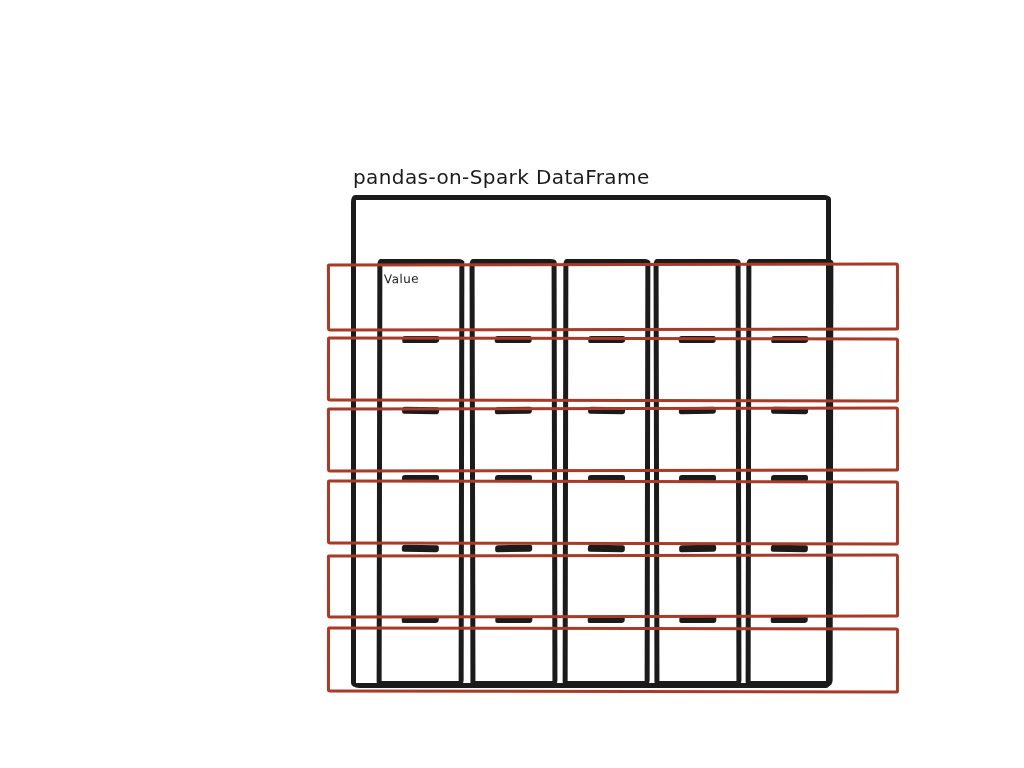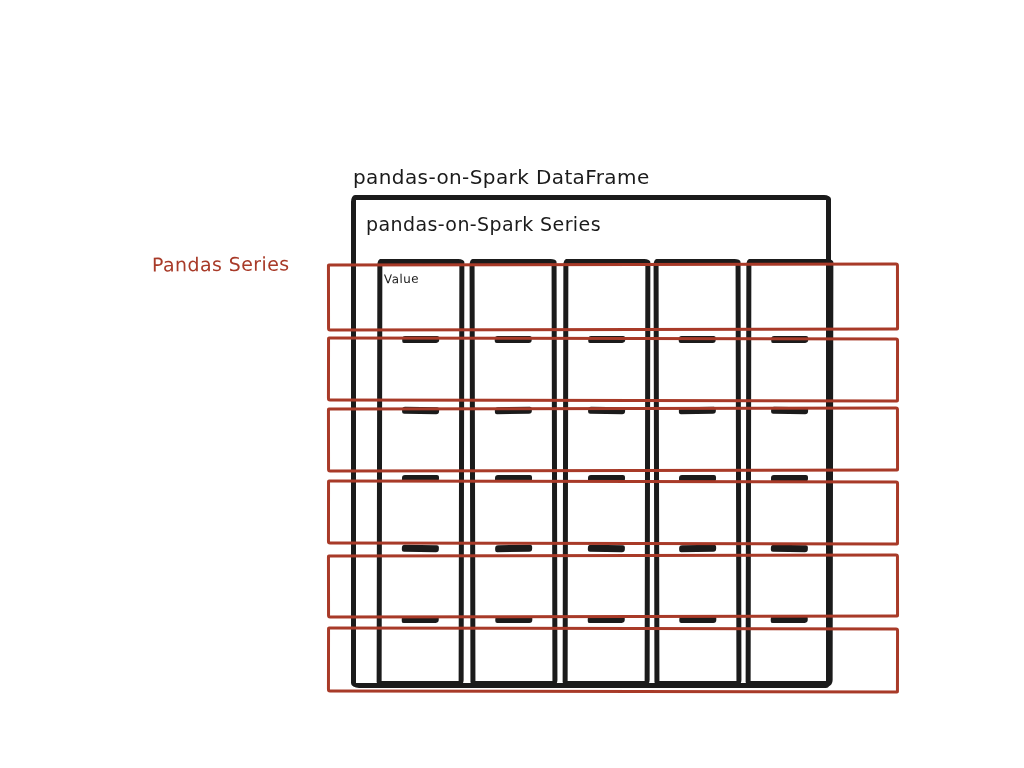--- a/index.html
+++ b/index.html
@@ -65,21 +65,20 @@
 </style>
 </head>
 <body>
 
 <div class="canvas">
 
   <div class="title hand">pandas-on-Spark DataFrame</div>
 
   <div class="outer-box"></div>
 
-  <div class="series-label hand">pandas-on-Spark Series</div>
 
   <div id="columns-layer" class="layer">
       <div class="series-column" style="left: 317px; top: 199px; width: 87px; height: 427px; transform: rotate(0.1deg);">
         <div class="cell-dash" style="top: 60px; transform: rotate(-0.5deg);"></div>
         <div class="cell-dash" style="top: 131px; transform: rotate(0.5deg);"></div>
         <div class="cell-dash" style="top: 199px; transform: rotate(-0.5deg);"></div>
         <div class="cell-dash" style="top: 269px; transform: rotate(0.5deg);"></div>
         <div class="cell-dash" style="top: 340px; transform: rotate(-0.5deg);"></div>
       </div>
       <div class="series-column" style="left: 410px; top: 199px; width: 87px; height: 427px; transform: rotate(-0.12deg);">
@@ -116,15 +115,14 @@
       <div class="pandas-row" style="left: 267px; top: 203px; width: 572px; height: 68px; transform: rotate(-0.1deg);"></div>
       <div class="pandas-row" style="left: 267px; top: 277px; width: 572px; height: 65px; transform: rotate(0.08deg);"></div>
       <div class="pandas-row" style="left: 267px; top: 347px; width: 572px; height: 65px; transform: rotate(-0.1deg);"></div>
       <div class="pandas-row" style="left: 267px; top: 420px; width: 572px; height: 65px; transform: rotate(0.08deg);"></div>
       <div class="pandas-row" style="left: 267px; top: 494px; width: 572px; height: 64px; transform: rotate(-0.1deg);"></div>
       <div class="pandas-row" style="left: 267px; top: 567px; width: 572px; height: 66px; transform: rotate(0.08deg);"></div>
     </div>
 
   <div class="value-label hand">Value</div>
 
-  <div class="pandas-series-label hand">Pandas Series</div>
 
 </div>
 
 </body></html>

